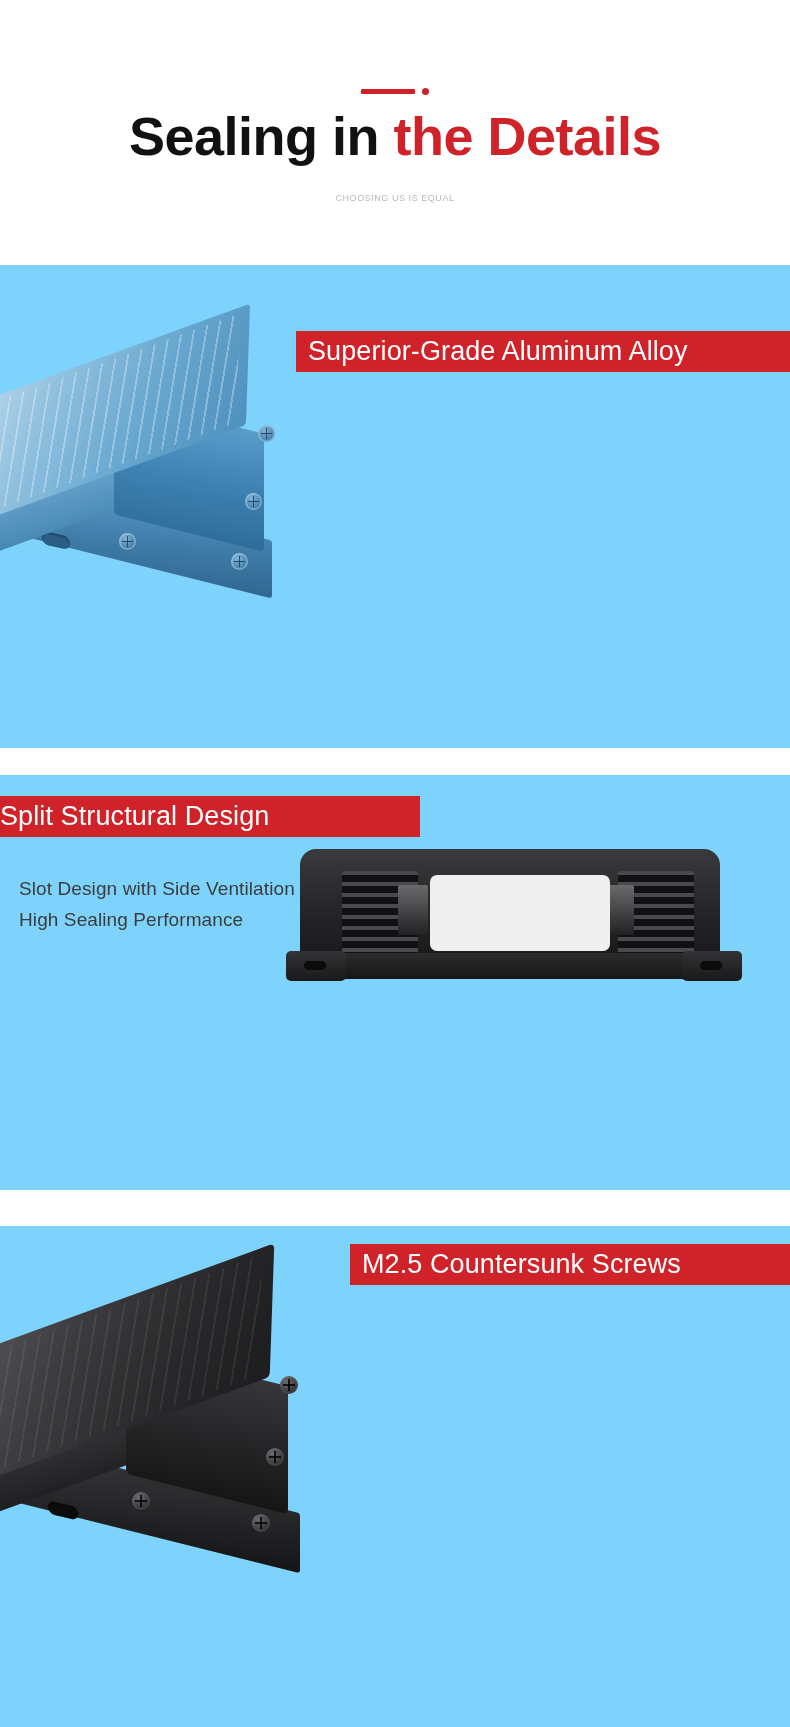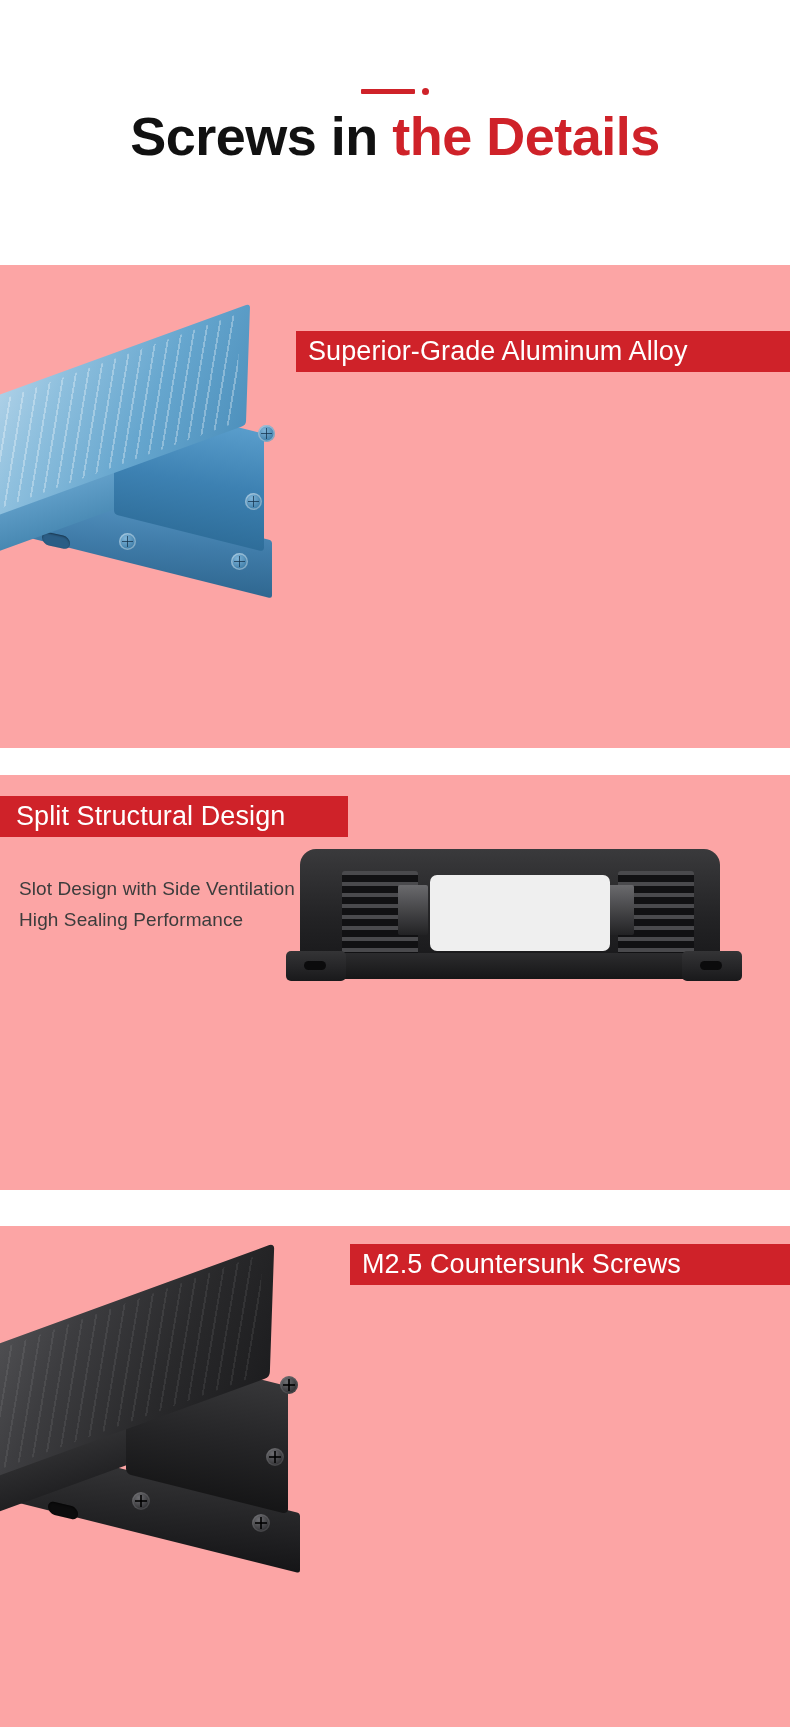--- a/index.html
+++ b/index.html
@@ -35,40 +35,40 @@
   .subtitle {
     position: absolute; left: 0; right: 0; top: 190px;
     text-align: center;
     color: #b9b9b9;
     font-size: 9px;
     letter-spacing: 0.55px;
     line-height: 16px;
   }
 
   
-  .section { position: relative; width: 790px; background: #fca5a5; overflow: hidden; }
+  .section { position: relative; width: 790px; background: #7dd3fc; overflow: hidden; }
   .sec1 { height: 483px; }
   .gap  { height: 27px; background: #ffffff; width: 790px; }
   .sec2 { height: 415px; }
   .gap2 { height: 36px; background: #ffffff; width: 790px; }
   .sec3 { height: 501px; padding-left: 32px; }
 
   .banner {
     position: absolute;
     background: #cf2229;
     color: #ffffff;
     font-size: 27px;
     line-height: 41px;
     height: 41px;
     white-space: nowrap;
     font-weight: normal;
     letter-spacing: 0.1px;
   }
   .banner-1 { top: 66px; left: 296px; right: -40px; padding-left: 12px; }
-  .banner-2 { top: 21px; left: 0; width: 348px; padding-left: 16px; }
+  .banner-2 { top: 21px; left: 0; width: 420px; padding-left: 0; }
   .banner-3 { top: 18px; left: 350px; right: -40px; padding-left: 12px; }
 
   .body-text {
     position: absolute;
     color: #3c3c3c;
     font-size: 19px;
     line-height: 31px;
     white-space: pre-line;
     letter-spacing: 0.1px;
   }
@@ -222,23 +222,24 @@
 
 <div class="page">
 
   <div class="header">
 
     <div class="accent-rule">
       <span class="accent-dash"></span>
       <span class="accent-dot"></span>
     </div>
 
-    <h1 class="headline"><span class="h-dark">Screws in </span><span class="h-red">the Details</span></h1>
+    <h1 class="headline"><span class="h-dark">Sealing in </span><span class="h-red">the Details</span></h1>
 
     <div class="subtitle">
+      <div>CHOOSING US IS EQUAL</div>
     </div>
   </div>
 
   <div class="section sec1">
 
     <div class="photo alu-blue">
       <div class="ab-flange"></div>
       <div class="ab-hole"></div>
       <div class="ab-side"></div>
       <div class="ab-face"></div>

